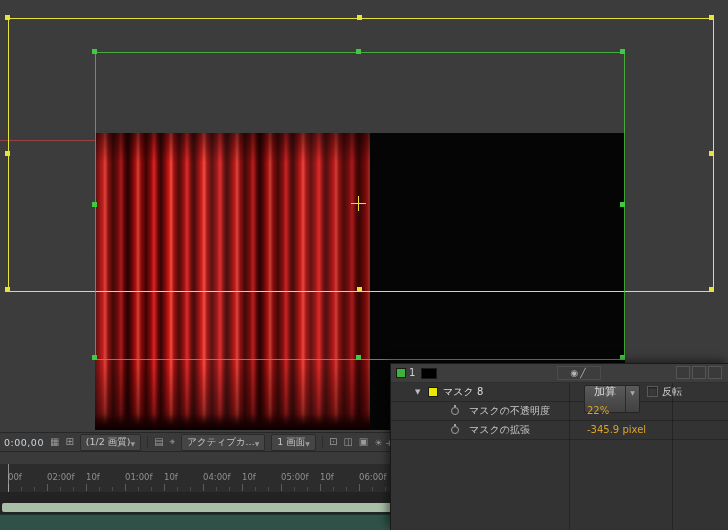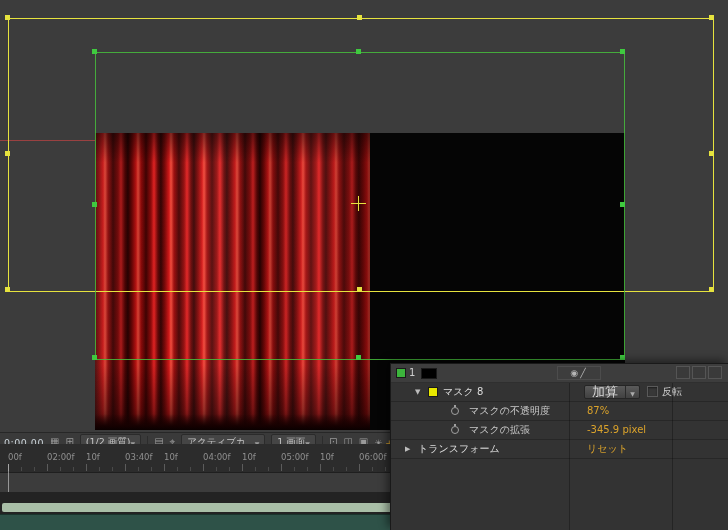--- a/index.html
+++ b/index.html
@@ -51,21 +51,21 @@
   .i-grid2::before{content:"⊞";}
   .i-rows::before{content:"▤";}
   .i-target::before{content:"⌖";}
   .i-box1::before{content:"⊡";}
   .i-box2::before{content:"◫";}
   .i-box3::before{content:"▣";}
   .i-sun::before{content:"☀";font-size:9px;color:#999;}
 
   
   .tl-chrome{position:absolute;left:0;top:452px;width:728px;height:12px;background:#3a3a3a;border-bottom:1px solid #1c1c1c;z-index:4;}
-  .ruler{position:absolute;left:0;top:444px;width:576px;height:28px;background:#2c2c2c;border-bottom:1px solid #1f1f1f;z-index:4;}
+  .ruler{position:absolute;left:0;top:464px;width:576px;height:28px;background:#2c2c2c;border-bottom:1px solid #1f1f1f;z-index:4;}
   .rlabel{position:absolute;top:8px;font-size:8.5px;color:#8f8f8f;white-space:nowrap;}
   .rtick{position:absolute;bottom:1px;width:1px;height:7px;background:#5c5c5c;}
   .rtick.minor{height:4px;background:#4a4a4a;}
   .cti{position:absolute;left:8px;top:464px;width:1px;height:28px;background:rgba(225,225,225,.55);z-index:5;}
   .tl-lower{position:absolute;left:0;top:492px;width:728px;height:38px;background:#232323;z-index:4;}
   .workbar{position:absolute;left:2px;top:11px;width:586px;height:9px;background:#a9bfa7;border-radius:2px;}
   .workbar::after{content:"";position:absolute;right:0;top:0;width:6px;height:9px;background:#74896f;border-radius:0 2px 2px 0;}
   .tealbar{position:absolute;left:0;top:22px;width:728px;height:16px;background:#2e5248;border-top:1px solid #1b342c;}
 
   
@@ -90,21 +90,21 @@
   .tri-right::before{content:"▶";}
   .grp-label{color:#dedede;}
   .pname{color:#c9c9c9;}
   .pval{color:var(--val);}
   .stopwatch{left:60px;top:5px;width:8px;height:8px;border:1px solid #a0a0a0;border-radius:50%;box-sizing:border-box;}
   .stopwatch::before{content:"";position:absolute;left:2px;top:-3px;width:2px;height:2px;background:#a0a0a0;}
   .linkicon{left:180px;top:7px;width:13px;height:7px;}
   .linkicon::before,.linkicon::after{content:"";position:absolute;top:0;width:7px;height:6px;border:1px solid #9a9a9a;border-radius:50%;box-sizing:border-box;}
   .linkicon::before{left:0;}
   .linkicon::after{left:5px;}
-  .mode-btn{left:193px;top:2px;height:14px;display:flex;background:linear-gradient(#5a5a5a,#414141);border:1px solid #252525;border-radius:2px;box-sizing:border-box;color:#d8d8d8;font-size:13px;}
+  .mode-btn{left:193px;top:2px;height:28px;display:flex;background:linear-gradient(#5a5a5a,#414141);border:1px solid #252525;border-radius:2px;box-sizing:border-box;color:#d8d8d8;font-size:11px;}
   .mode-text{width:40px;text-align:center;line-height:12px;}
   .mode-arrow{width:13px;border-left:1px solid #2a2a2a;text-align:center;line-height:12px;}
   .mode-arrow::before{content:"▼";font-size:6px;color:#aaa;}
   .invert-box{left:256px;top:3px;width:11px;height:11px;background:#383838;border:1px solid #5a5a5a;box-sizing:border-box;box-shadow:inset 0 1px 2px rgba(0,0,0,.5);}
   .invert-label{left:271px;color:#c9c9c9;}
 </style>
 </head>
 <body>
 
 <div id="stage">
@@ -144,21 +144,21 @@
         <span class="i-sun"></span>
         <span>+0.0</span>
       </span>
   </div>
 
   <div class="tl-chrome"></div>
   <div class="ruler">
       <span class="rlabel" style="left: 8px;">00f</span>
       <span class="rlabel" style="left: 47px;">02:00f</span>
       <span class="rlabel" style="left: 86px;">10f</span>
-      <span class="rlabel" style="left: 125px;">03:40f</span>
+      <span class="rlabel" style="left: 125px;">01:00f</span>
       <span class="rlabel" style="left: 164px;">10f</span>
       <span class="rlabel" style="left: 203px; text-align: center;">04:00f</span>
       <span class="rlabel" style="left: 242px;">10f</span>
       <span class="rlabel" style="left: 281px;">05:00f</span>
       <span class="rlabel" style="left: 320px;">10f</span>
       <span class="rlabel" style="left: 359px;">06:00f</span>
       <div class="rtick" style="left: 8px;"></div>
       <div class="rtick minor" style="left: 21px;"></div>
       <div class="rtick minor" style="left: 34px;"></div>
       <div class="rtick" style="left: 47px;"></div>
@@ -245,34 +245,29 @@
         </span>
       <span class="invert-box"></span>
       <span class="invert-label">反転</span>
     </div>
 
 
 
     <div class="prow">
       <span class="stopwatch"></span>
       <span class="pname" style="left:78px">マスクの不透明度</span>
-      <span class="pval" style="left:196px">87%</span>
+      <span class="pval" style="left:196px">22%</span>
     </div>
 
     <div class="prow">
       <span class="stopwatch"></span>
       <span class="pname" style="left:78px">マスクの拡張</span>
       <span class="pval" style="left:196px">-345.9 pixel</span>
     </div>
 
-    <div class="prow">
-      <span class="tri-right" style="left:14px"></span>
-      <span class="grp-label" style="left:27px">トランスフォーム</span>
-      <span class="pval" style="left:196px">リセット</span>
-    </div>
   </div>
 
 <div class="h y" style="left: 8px; top: 18px;"></div>
     <div class="h y" style="left: 360px; top: 18px;"></div>
     <div class="h y" style="left: 712px; top: 18px;"></div>
     <div class="h y" style="left: 8px; top: 154px;"></div>
     <div class="h y" style="left: 712px; top: 154px;"></div>
     <div class="h y" style="left: 8px; top: 290px;"></div>
     <div class="h y" style="left: 360px; top: 290px;"></div>
     <div class="h y" style="left: 712px; top: 290px;"></div>

